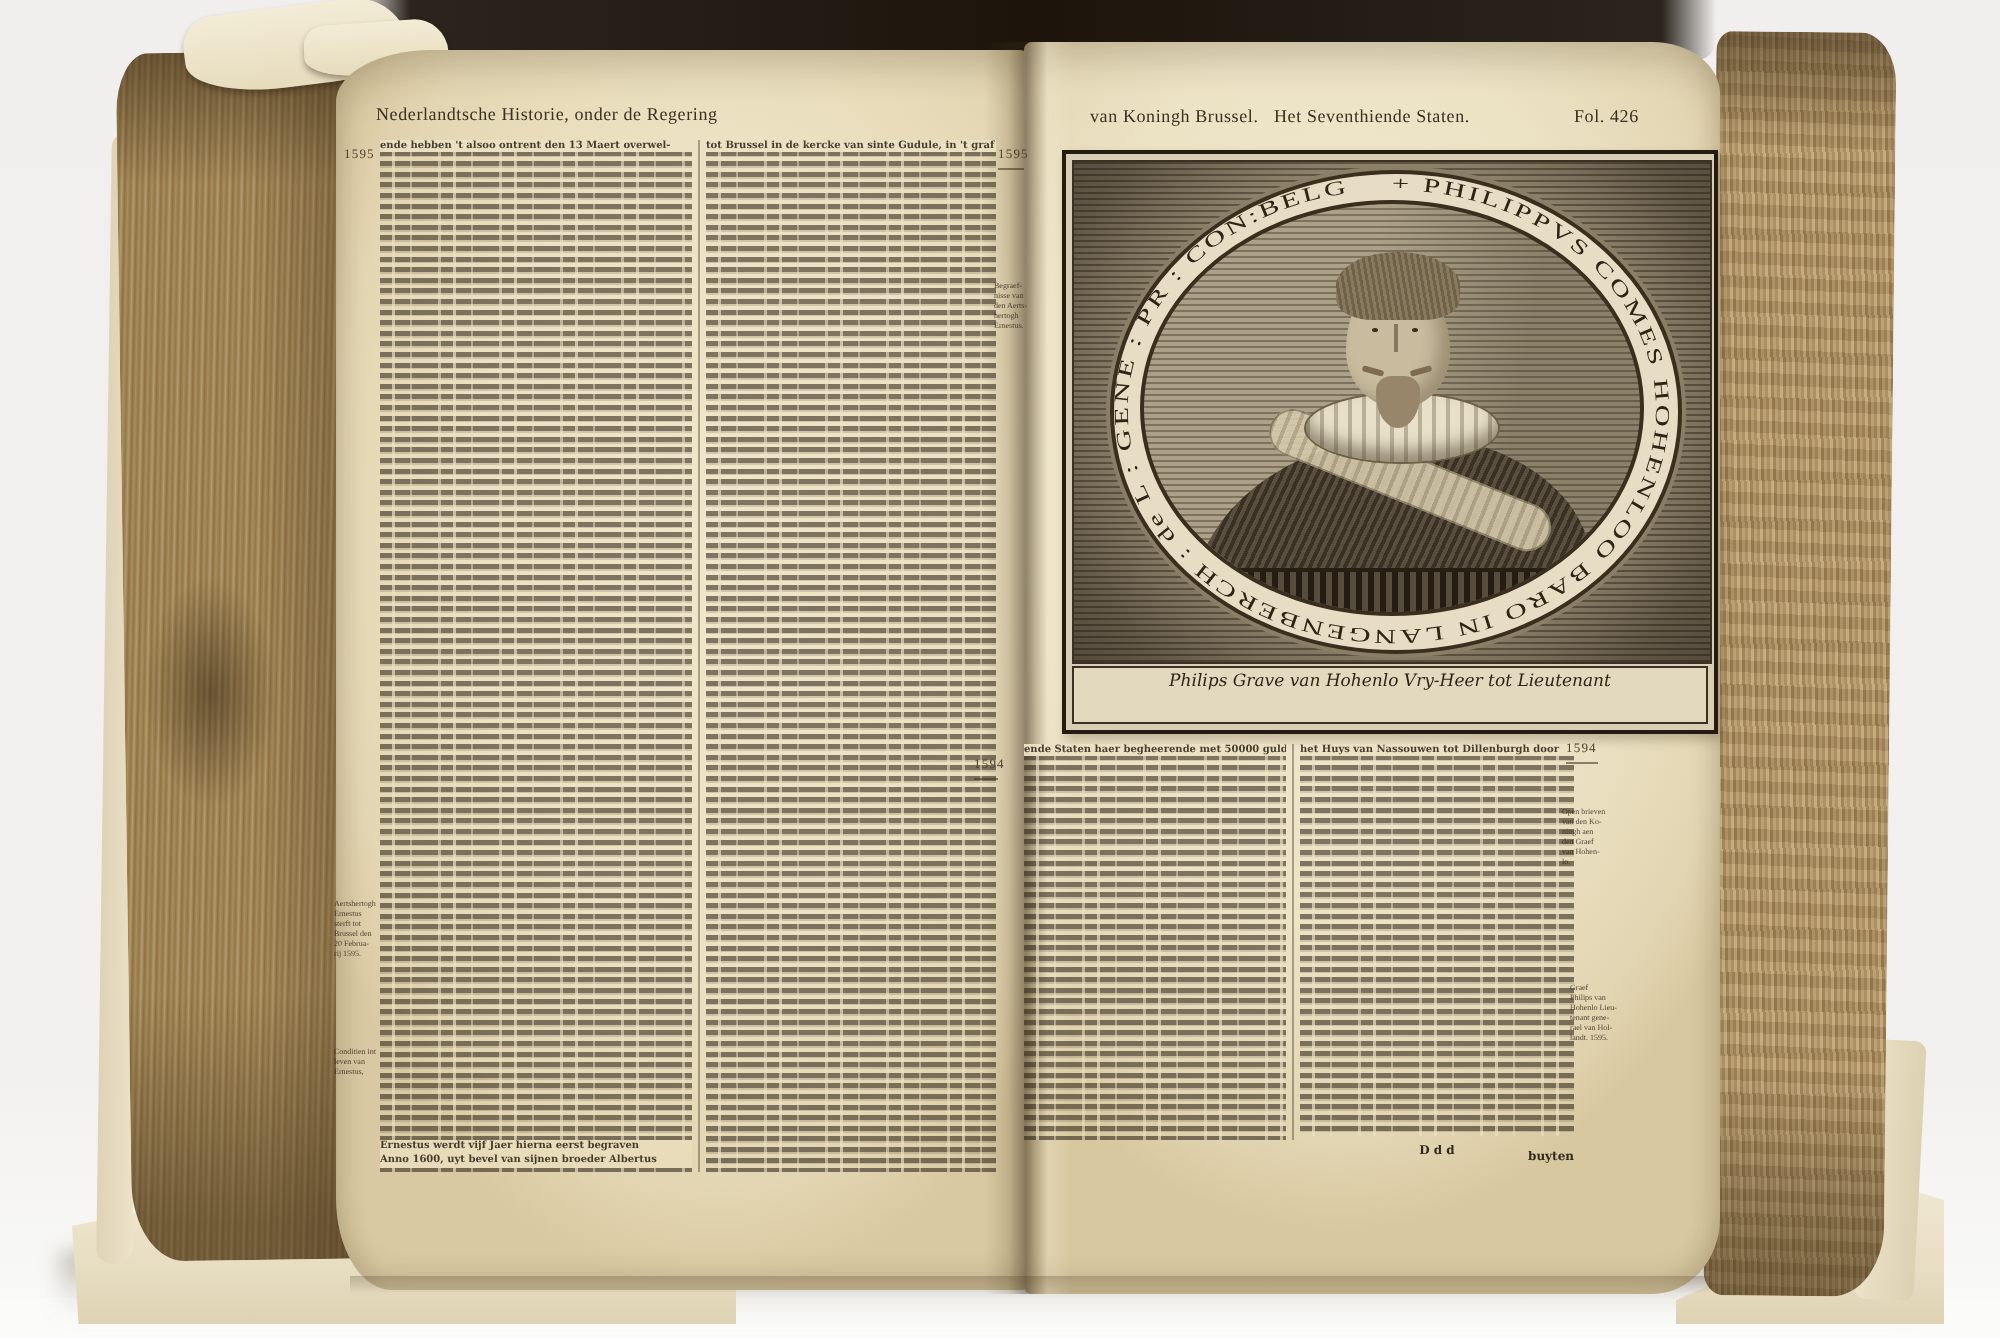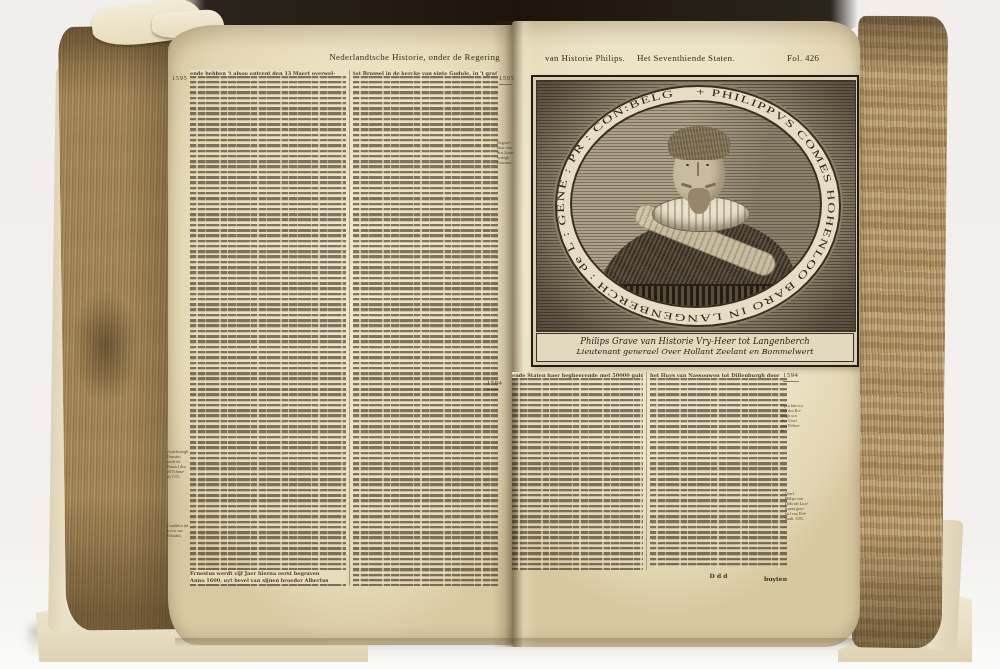--- a/index.html
+++ b/index.html
@@ -138,21 +138,21 @@
   <div class="abs edge-stack edge-left"></div>
   <div class="abs edge-stack edge-right"></div>
   <div class="abs top-shadow"></div>
   <div class="abs curl curl1"></div>
   <div class="abs curl curl2"></div>
   <div class="abs page page-left"></div>
   <div class="abs page page-right"></div>
   <div class="abs gutter"></div>
   <div class="abs bottom-crease"></div>
 
-  <div class="abs header" style="left:188px;top:52px;width:312px;text-align:right;">Nederlandtsche Historie, onder de Regering</div>
+  <div class="abs header" style="left:188px;top:52px;width:312px;text-align:left;">Nederlandtsche Historie, onder de Regering</div>
 
   <div class="abs year" style="left:172px;top:74px;">1595</div>
 
   <div class="abs textcol" style="left:190px;top:70px;width:156px;height:516px;">
     <div class="abs excerpt" style="left:0;top:0;width:100%;">ende hebben 't alsoo ontrent den 13 Maert overwel-</div>
     <div class="abs endline" style="left:0;top:500px;width:100%;height:14px;">Ernestus werdt vijf Jaer hierna eerst begraven
 Anno 1600, uyt bevel van sijnen broeder Albertus</div>
   </div>
   <div class="abs colrule" style="left:349px;top:70px;height:516px;"></div>
   <div class="abs textcol" style="left:353px;top:70px;width:145px;height:516px;">
@@ -170,21 +170,21 @@
 Ernestus,</div>
 
   <div class="abs year" style="left:499px;top:74px;">1595</div>
   <div class="abs rule" style="left:499px;top:84px;width:13px;"></div>
   <div class="abs note" style="left:497px;top:141px;width:24px;">Begraef-
 nisse van
 den Aerts-
 hertogh
 Ernestus.</div>
 
-  <div class="abs header" style="left:545px;top:53px;">van Historie Philips.</div>
+  <div class="abs header" style="left:545px;top:53px;">van Koningh Brussel.</div>
   <div class="abs header" style="left:637px;top:53px;">Het Seventhiende Staten.</div>
   <div class="abs header" style="left:787px;top:53px;">Fol. 426</div>
 
   <div class="abs portrait">
     <div class="abs engraving">
       <div class="abs ring"></div>
       <div class="abs ovalin">
         <div class="abs shoulders"></div>
         <div class="abs sash"></div>
         <div class="abs pedestal"></div>
@@ -201,22 +201,21 @@
       <svg class="abs engtxt" viewBox="0 0 318 250">
         <defs>
           <path id="ovalPath" d="M 159 14 A 132 110 0 1 1 158.9 14" fill="none"></path>
         </defs>
         <text font-family="Liberation Serif, serif" font-size="10" letter-spacing="1" fill="#2e2416">
           <textPath href="#ovalPath" startOffset="0" textLength="740" lengthAdjust="spacingAndGlyphs">+ PHILIPPVS COMES HOHENLOO BARO IN LANGENBERCH : de L : GENE : PR : CON:BELG</textPath>
         </text>
       </svg>
     </div>
     <div class="abs caption-box">
-      <div class="cap1">Philips Grave van Historie Vry-Heer tot Langenberch</div>
-      <div class="cap2">Lieutenant generael Over Hollant Zeelant en Bommelwert</div>
+      <div class="cap1">Philips Grave van Hohenlo Vry-Heer tot Lieutenant</div>
     </div>
   </div>
 
   <div class="abs year" style="left:487px;top:379px;">1594</div>
   <div class="abs rule" style="left:487px;top:389px;width:12px;"></div>
 
   <div class="abs textcol" style="left:512px;top:372px;width:131px;height:198px;">
     <div class="abs excerpt" style="left:0;top:0;width:100%;">ende Staten haer begheerende met 50000 guldens.</div>
   </div>
   <div class="abs colrule" style="left:646px;top:372px;height:198px;"></div>

